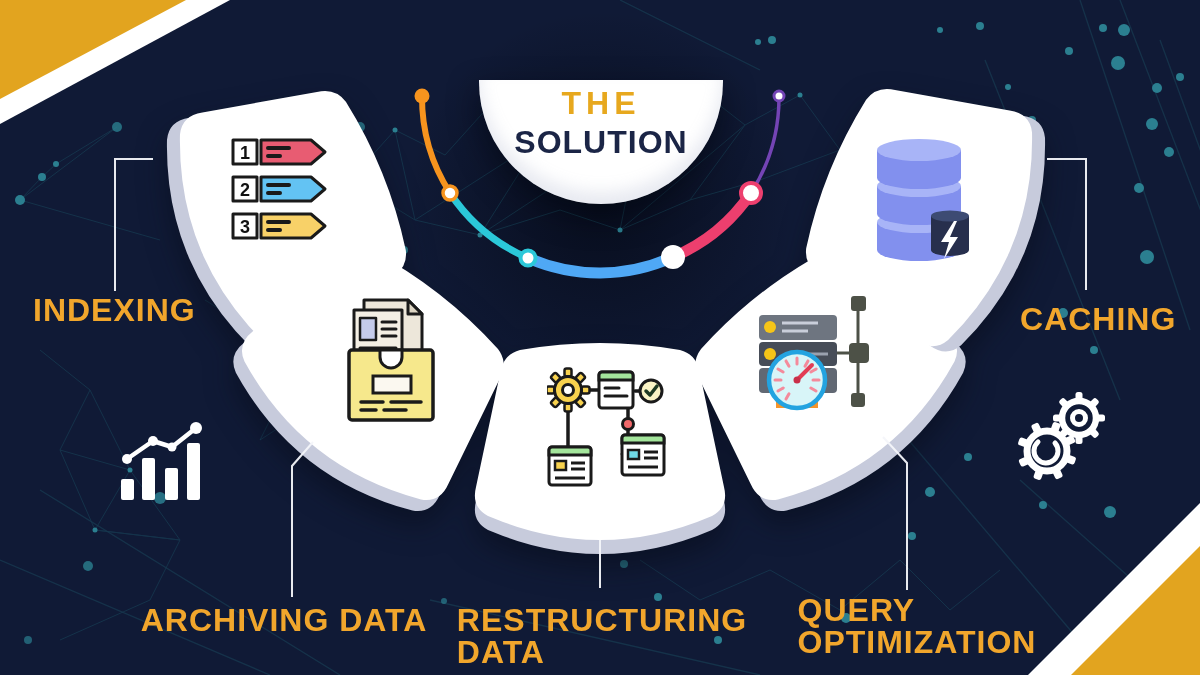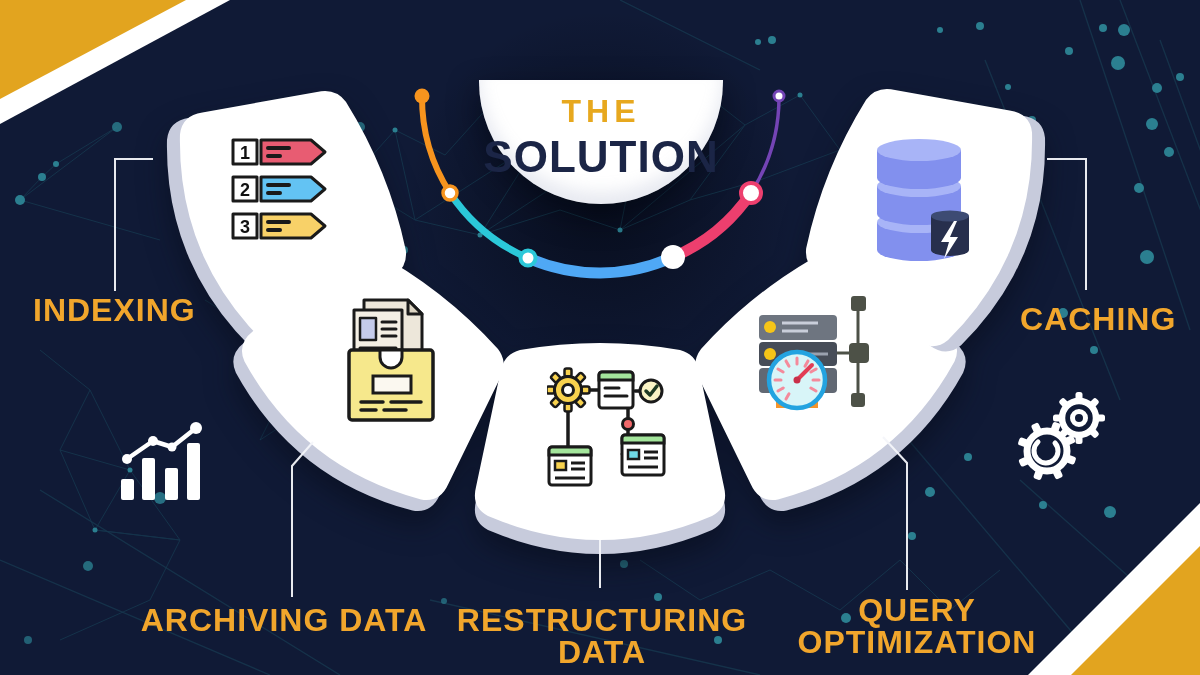--- a/index.html
+++ b/index.html
@@ -25,26 +25,26 @@
   .cards{filter:drop-shadow(0 14px 14px rgba(5,9,22,.5));}
   .petal-back{fill:#C7CBDC;}
   .petal-front{fill:#ffffff;}
   
   .semi{
     position:absolute;left:479px;top:80px;width:244px;height:124px;
     background:#fff;border-radius:0 0 122px 122px;
     box-shadow:0 12px 30px rgba(2,5,14,.55), inset 0 -12px 16px rgba(150,158,190,.22);
     text-align:center;
   }
-  .title-the{margin-top:13px;font-size:32px;font-weight:bold;letter-spacing:5px;color:#E7A81E;}
-  .title-solution{margin-top:2px;font-size:44px;font-weight:bold;letter-spacing:1px;color:#1B2546;}
+  .title-the{margin-top:5px;font-size:32px;font-weight:bold;letter-spacing:5px;color:#E7A81E;}
+  .title-solution{margin-top:2px;font-size:32px;font-weight:bold;letter-spacing:1px;color:#1B2546;}
   
   .label{position:absolute;color:#F1A62C;font-weight:bold;font-size:32px;
     letter-spacing:1px;line-height:32px;white-space:nowrap;}
-  .label.centered{transform:translateX(-50%);text-align:center;}
+  .label.centered{transform:translateX(-50%);text-align:left;}
   .icon{position:absolute;}
 </style>
 </head>
 <body>
 
 <div class="stage">
 
   <svg class="layer" width="1200" height="675">
     <g stroke="#1C5A6B" stroke-width="1" opacity="0.38" fill="none">
       <polyline points="350,180 395,130 445,155 490,105 540,140 590,95 640,130 700,90 745,125 800,95 840,150 760,180 690,200 620,230 560,210 480,235 415,220 350,180"></polyline>

